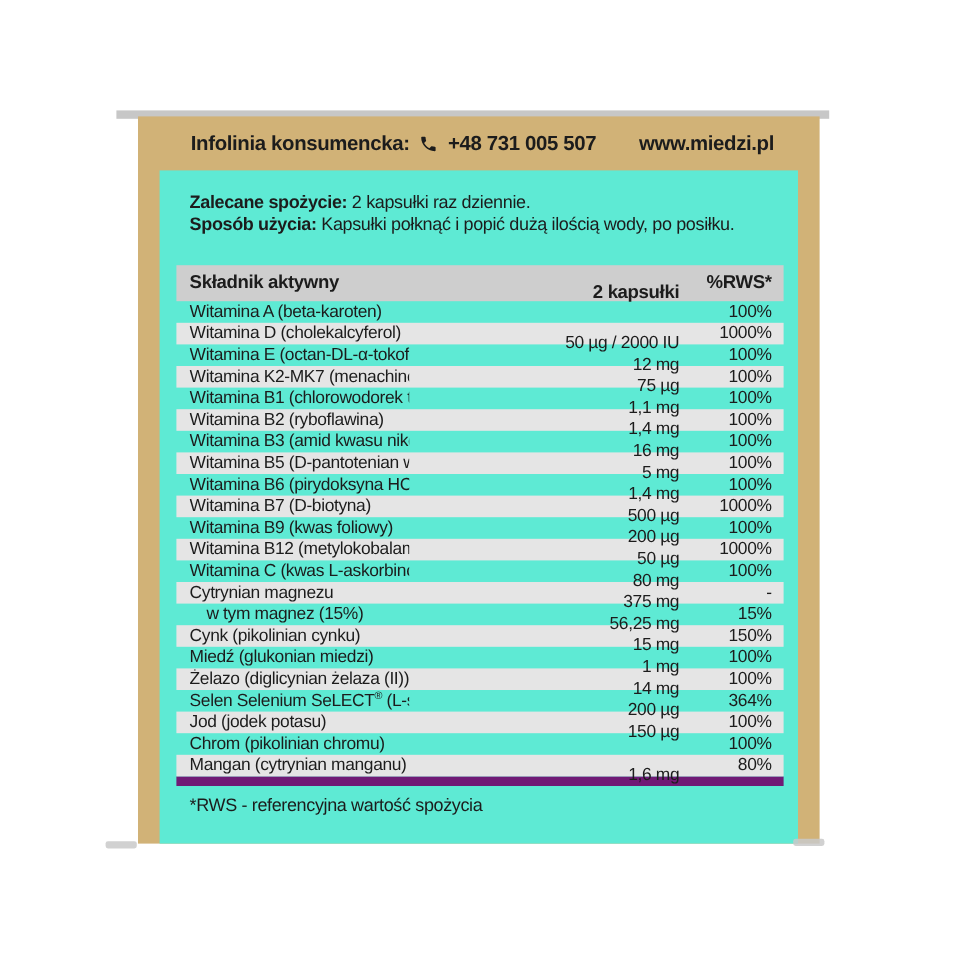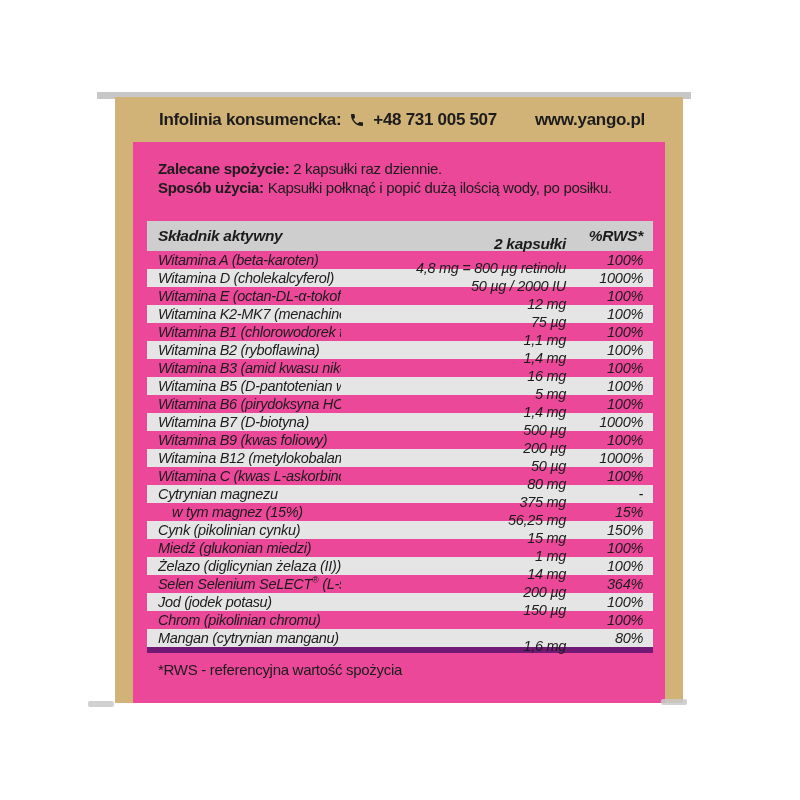--- a/index.html
+++ b/index.html
@@ -43,39 +43,38 @@
     white-space: nowrap;
   }
   .infoline { display: flex; align-items: center; gap: 6px; }
   .phone-icon { width: 16px; height: 16px; display: inline-block; margin: 0 2px; }
   .phone-icon svg { display: block; width: 16px; height: 16px; fill: #1c1c1c; }
 
   .inner {
     position: absolute;
     left: 18px; top: 45px;
     width: 532px; height: 561px;
-    background: #ec4899;
+    background: #5eead4;
     box-sizing: border-box;
   }
 
   .usage {
     padding: 17px 10px 0 25px;
     font-size: 15px;
     line-height: 19px;
     letter-spacing: -0.3px;
     white-space: nowrap;
   }
   .usage b { letter-spacing: -0.3px; }
 
   .table {
     margin: 24px 12px 0 14px;
     width: 506px;
-    border-bottom: 6px solid #701a75;
-    letter-spacing: -0.3px;
-    font-style: italic;
+    border-bottom: 8px solid #701a75;
+    letter-spacing: -0.3px;
   }
   .thead {
     display: flex;
     align-items: center;
     height: 30px;
     background: #cecece;
     font-weight: bold;
     font-size: 15.5px;
     padding: 0 10px 0 11px;
     box-sizing: border-box;
@@ -126,40 +125,39 @@
     <div class="card-header">
       <span class="infoline">
         <span>Infolinia konsumencka:</span>
         <span class="phone-icon">
           <svg viewBox="0 0 24 24" aria-hidden="true">
             <path d="M6.62 10.79c1.44 2.83 3.76 5.14 6.59 6.59l2.2-2.21c.27-.27.67-.36 1.02-.24 1.12.37 2.33.57 3.57.57.55 0 1 .45 1 1V20c0 .55-.45 1-1 1C10.61 21 3 13.39 3 4c0-.55.45-1 1-1h3.5c.55 0 1 .45 1 1 0 1.25.2 2.45.57 3.57.11.35.03.74-.25 1.02l-2.2 2.2z"></path>
           </svg>
         </span>
         <span>+48 731 005 507</span>
       </span>
-      <span>www.yango.pl</span>
+      <span>www.miedzi.pl</span>
     </div>
 
     <div class="inner">
 
       <div class="usage">
         <div><b>Zalecane spożycie:</b><span> 2 kapsułki raz dziennie.</span></div>
         <div><b>Sposób użycia:</b><span> Kapsułki połknąć i popić dużą ilością wody, po posiłku.</span></div>
       </div>
 
       <div class="table">
         <div class="thead">
           <span class="c-name">Składnik aktywny</span>
           <span class="c-amount">2 kapsułki</span>
           <span class="c-rws">%RWS*</span>
         </div>
         <div id="rows-container">
             <div class="trow">
               <span class="c-name">Witamina A (beta-karoten)</span>
-              <span class="c-amount">4,8 mg = 800 µg retinolu</span>
               <span class="c-rws">100%</span>
             </div>
             <div class="trow alt">
               <span class="c-name">Witamina D (cholekalcyferol)</span>
               <span class="c-amount">50 µg / 2000 IU</span>
               <span class="c-rws">1000%</span>
             </div>
             <div class="trow">
               <span class="c-name">Witamina E (octan-DL-α-tokoferylu)</span>
               <span class="c-amount">12 mg</span>

